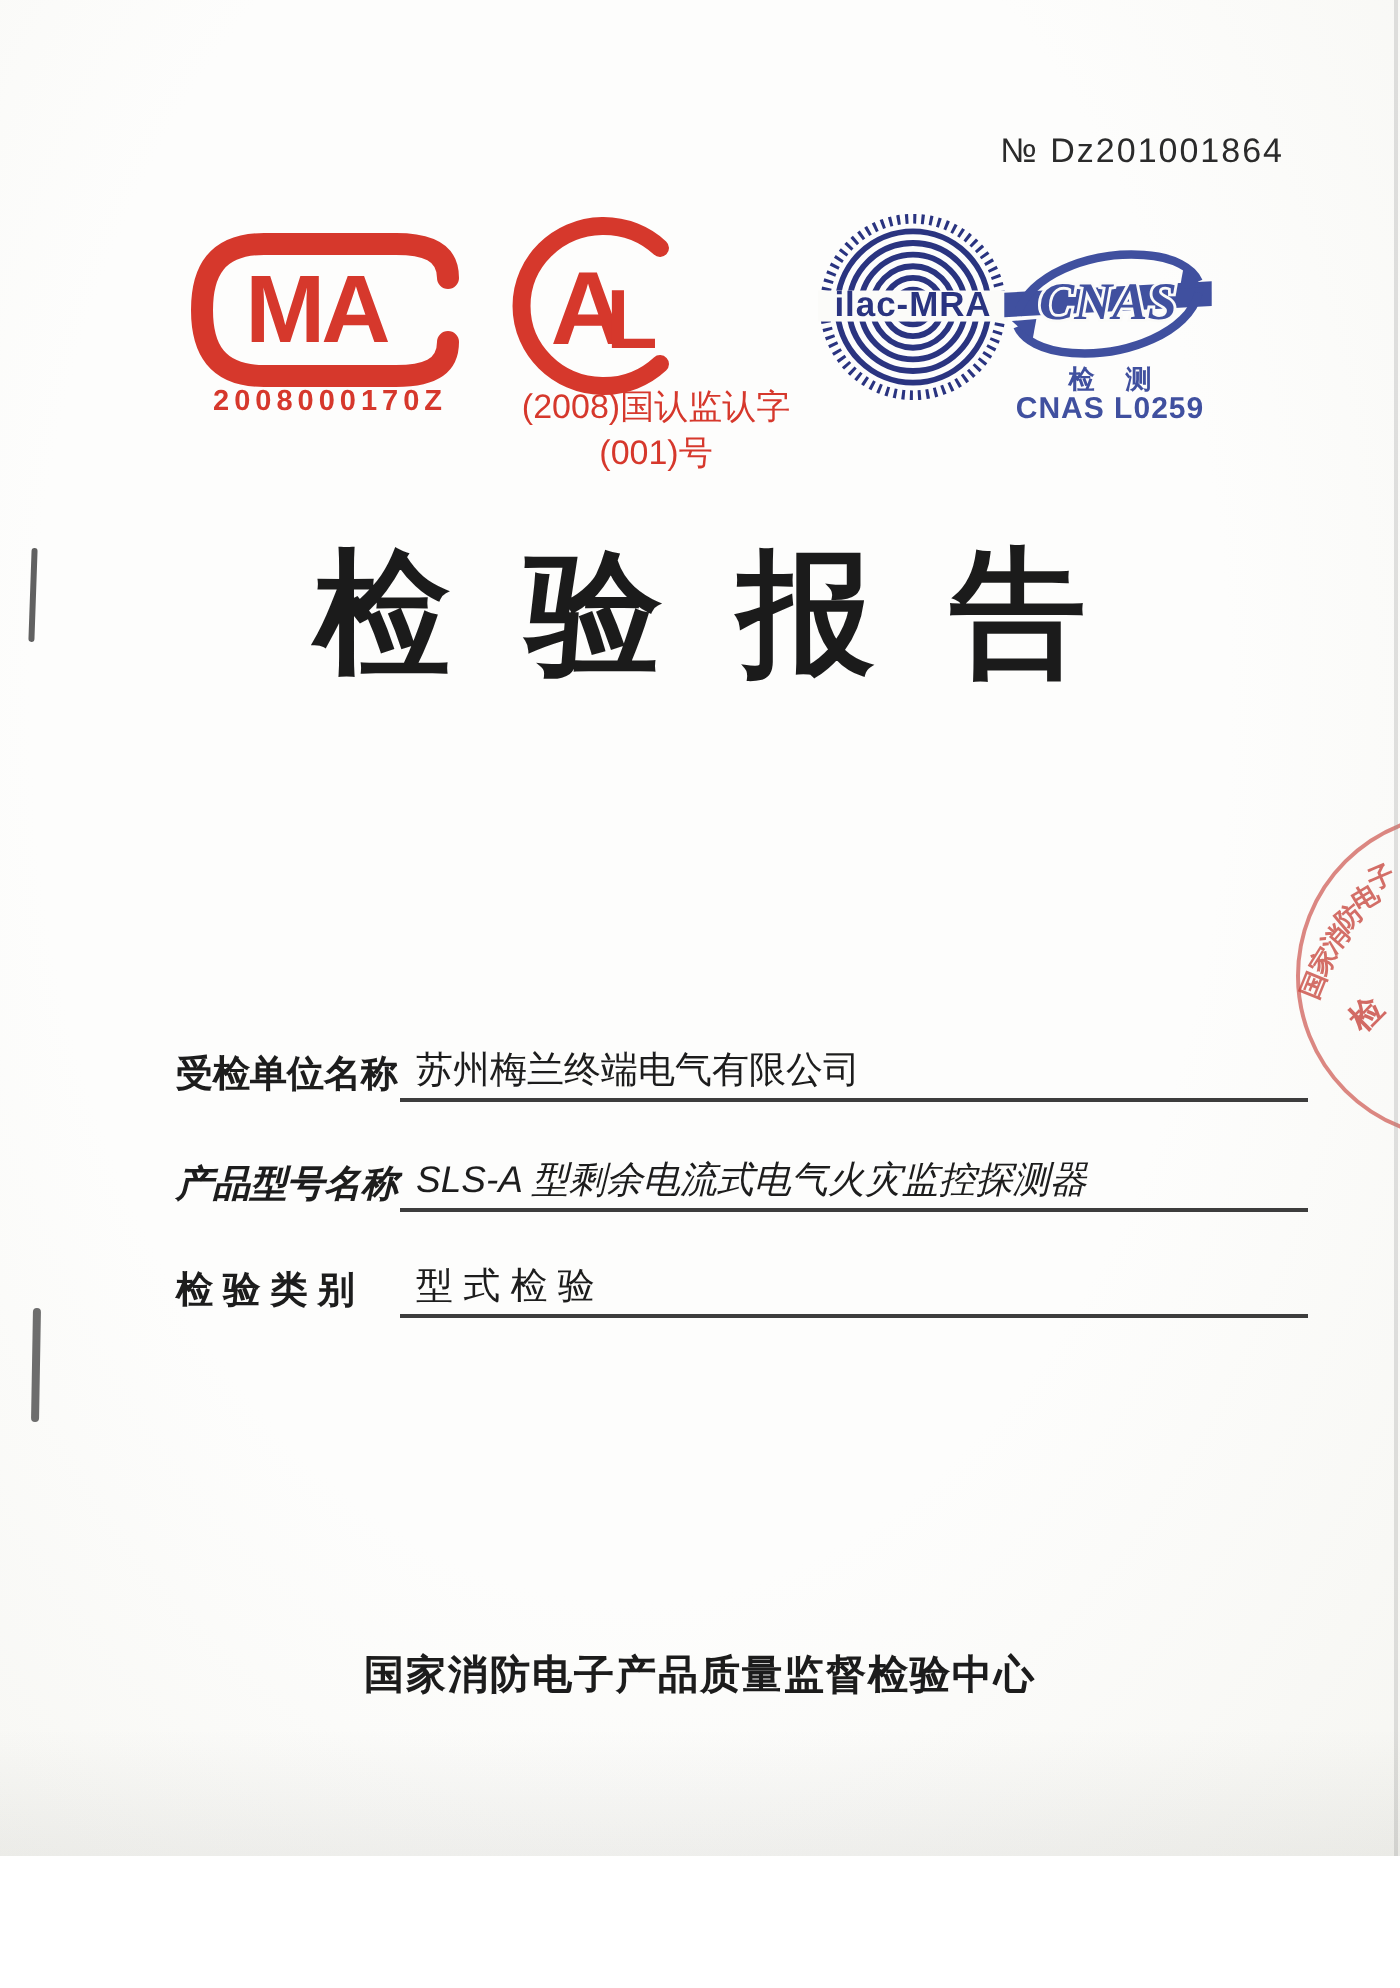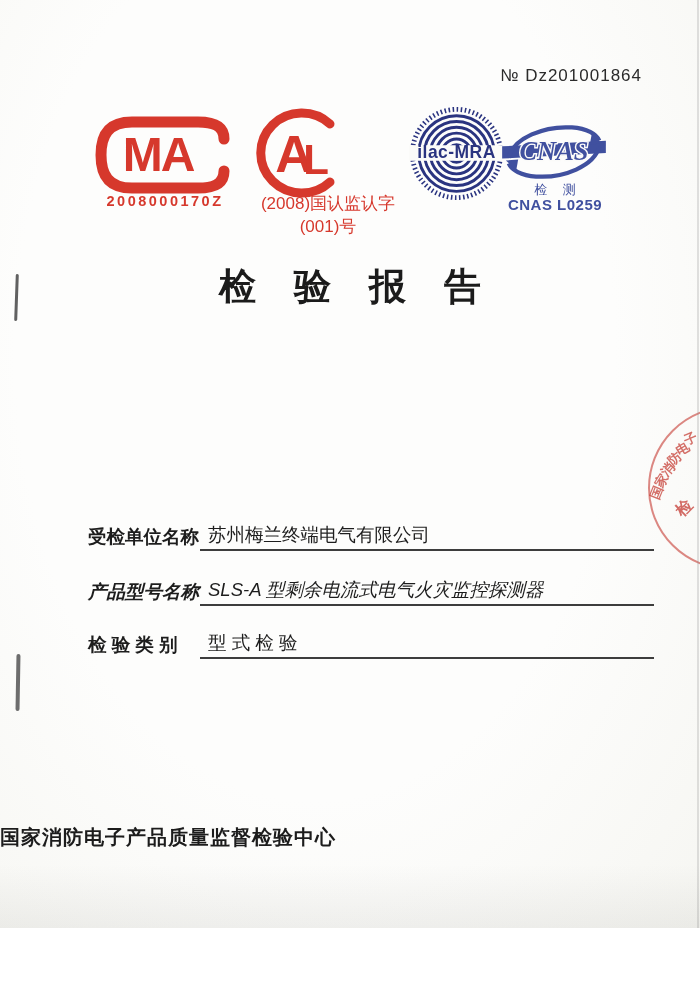--- a/index.html
+++ b/index.html
@@ -24,30 +24,30 @@
   .cma-serial {
     position:absolute; left:95px; top:193px; width:140px; text-align:center;
     color:#d6382c; font-size:14.5px; font-weight:bold; letter-spacing:2.5px;
   }
   .cal-serial {
     position:absolute; left:247px; top:192px; width:162px; text-align:center;
     color:#d6382c; font-size:17px;
   }
   .cnas-scope {
     position:absolute; left:505px; top:181px; width:100px; text-align:center;
-    color:#40509f; font-size:13px; font-weight:normal; letter-spacing:6px; text-indent:6px;
+    color:#40509f; font-size:13px; font-weight:bold; letter-spacing:6px; text-indent:6px;
   }
   .cnas-serial {
     position:absolute; left:500px; top:196px; width:110px; text-align:center;
     color:#40509f; font-size:15px; font-weight:600; letter-spacing:0.5px;
   }
   
   .title {
     position:absolute; left:0; right:0; top:262px; text-align:center;
-    font-size:37px; font-weight:bold; letter-spacing:38px; text-indent:38px;
+    font-size:68px; font-weight:bold; letter-spacing:38px; text-indent:38px;
     color:#1b1b1b;
   }
   
   .stamp-circle {
     position:absolute; left:648px; top:406px; width:164px; height:164px;
     border:2.5px solid rgba(205,85,78,0.70); border-radius:50%;
   }
   .stamp-char {
     position:absolute; font-size:13px; font-weight:bold;
     color:rgba(200,70,62,0.78); line-height:1;
@@ -61,21 +61,21 @@
     position:absolute; left:88px; right:46px; display:flex; align-items:flex-end;
     font-size:18.5px; height:30px;
   }
   .row-1 { top:521px; } .row-2 { top:576px;font-style:italic; } .row-3 { top:629px;justify-content:flex-end; }
   .f-label { flex:none; width:112px; font-weight:bold; padding-bottom:2px; white-space:nowrap; }
   .f-value {
     flex:1; border-bottom:2px solid #3d3d3d; padding:0 0 2px 8px; white-space:nowrap;margin-top:48px;
   }
   
   .footer {
-    position:absolute; left:0; right:0; top:824px; 
+    position:absolute; left:0; right:0; top:824px; text-align:center;
     font-size:20px; font-weight:bold; letter-spacing:1px; color:#1c1c1c;
   }
   
   .scan-mark { position:absolute; border-radius:2px; }
   .mark-1 { left:15px; top:274px; width:3px; height:47px; background:#454545; transform:rotate(2deg); opacity:.85; }
   .mark-2 { left:16px; top:654px; width:4px; height:57px; background:#4a4a4a; transform:rotate(1deg); opacity:.8; }
   .edge-right { position:absolute; right:1px; top:0; bottom:0; width:2px; background:rgba(140,140,140,0.25); }
   .bottom-shade {
     position:absolute; left:0; right:0; bottom:0; height:64px;
     background:linear-gradient(to bottom, rgba(130,130,123,0) 0%, rgba(130,130,123,0.10) 100%);

